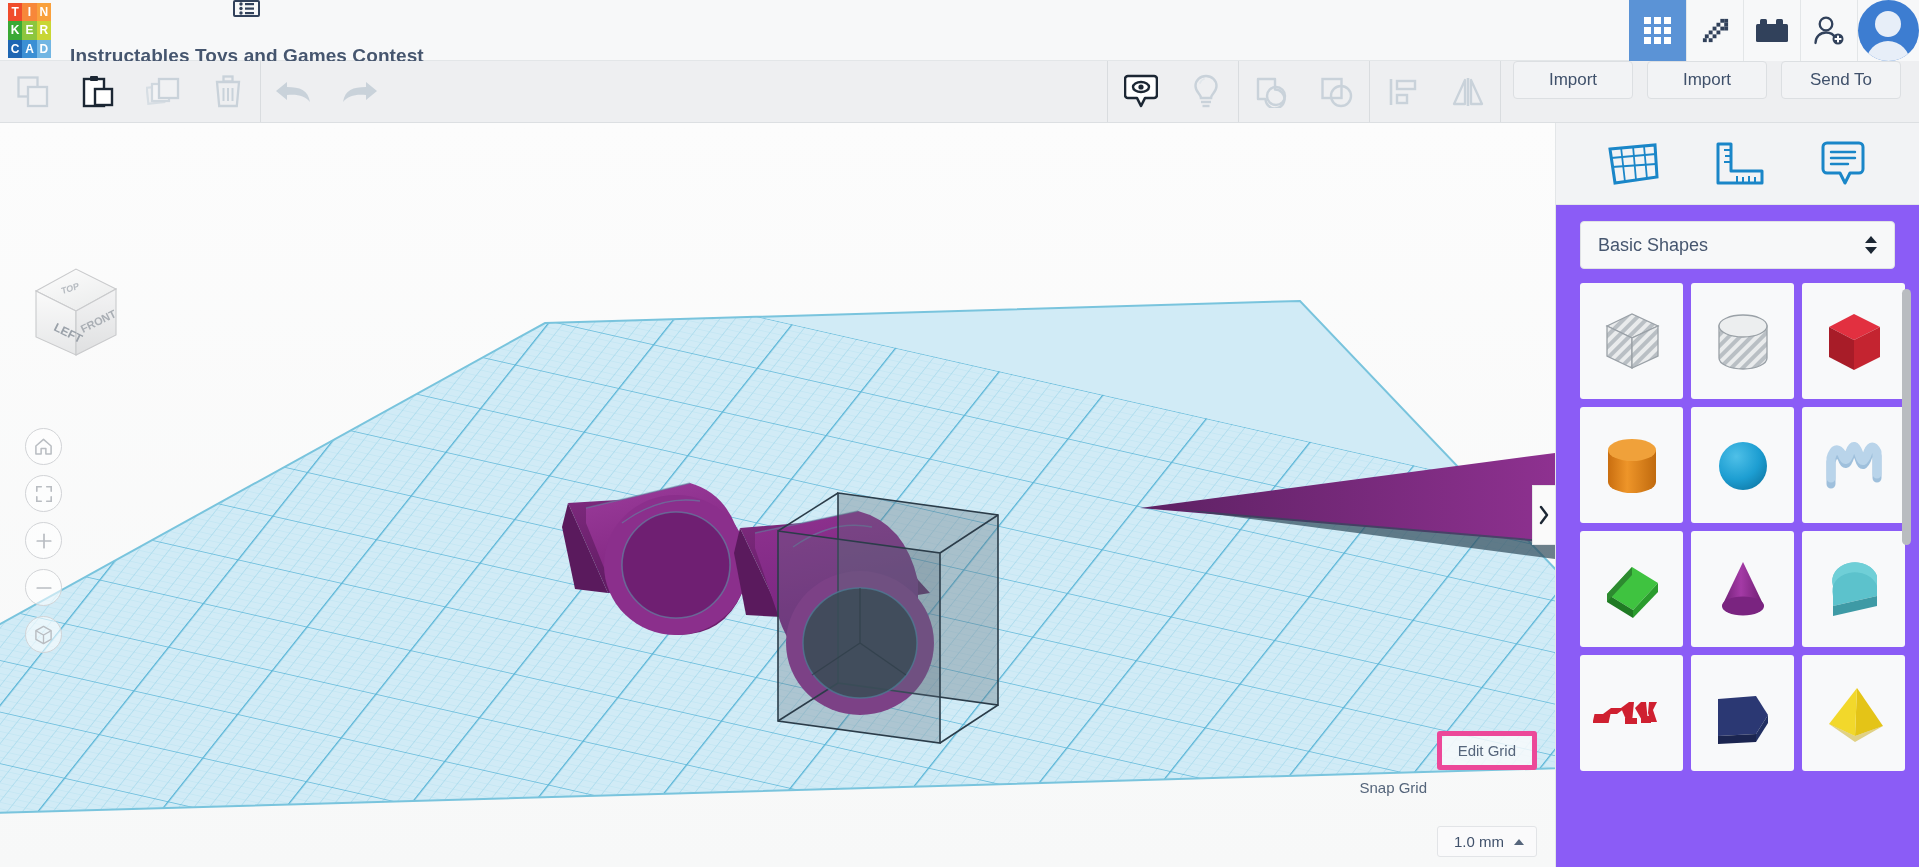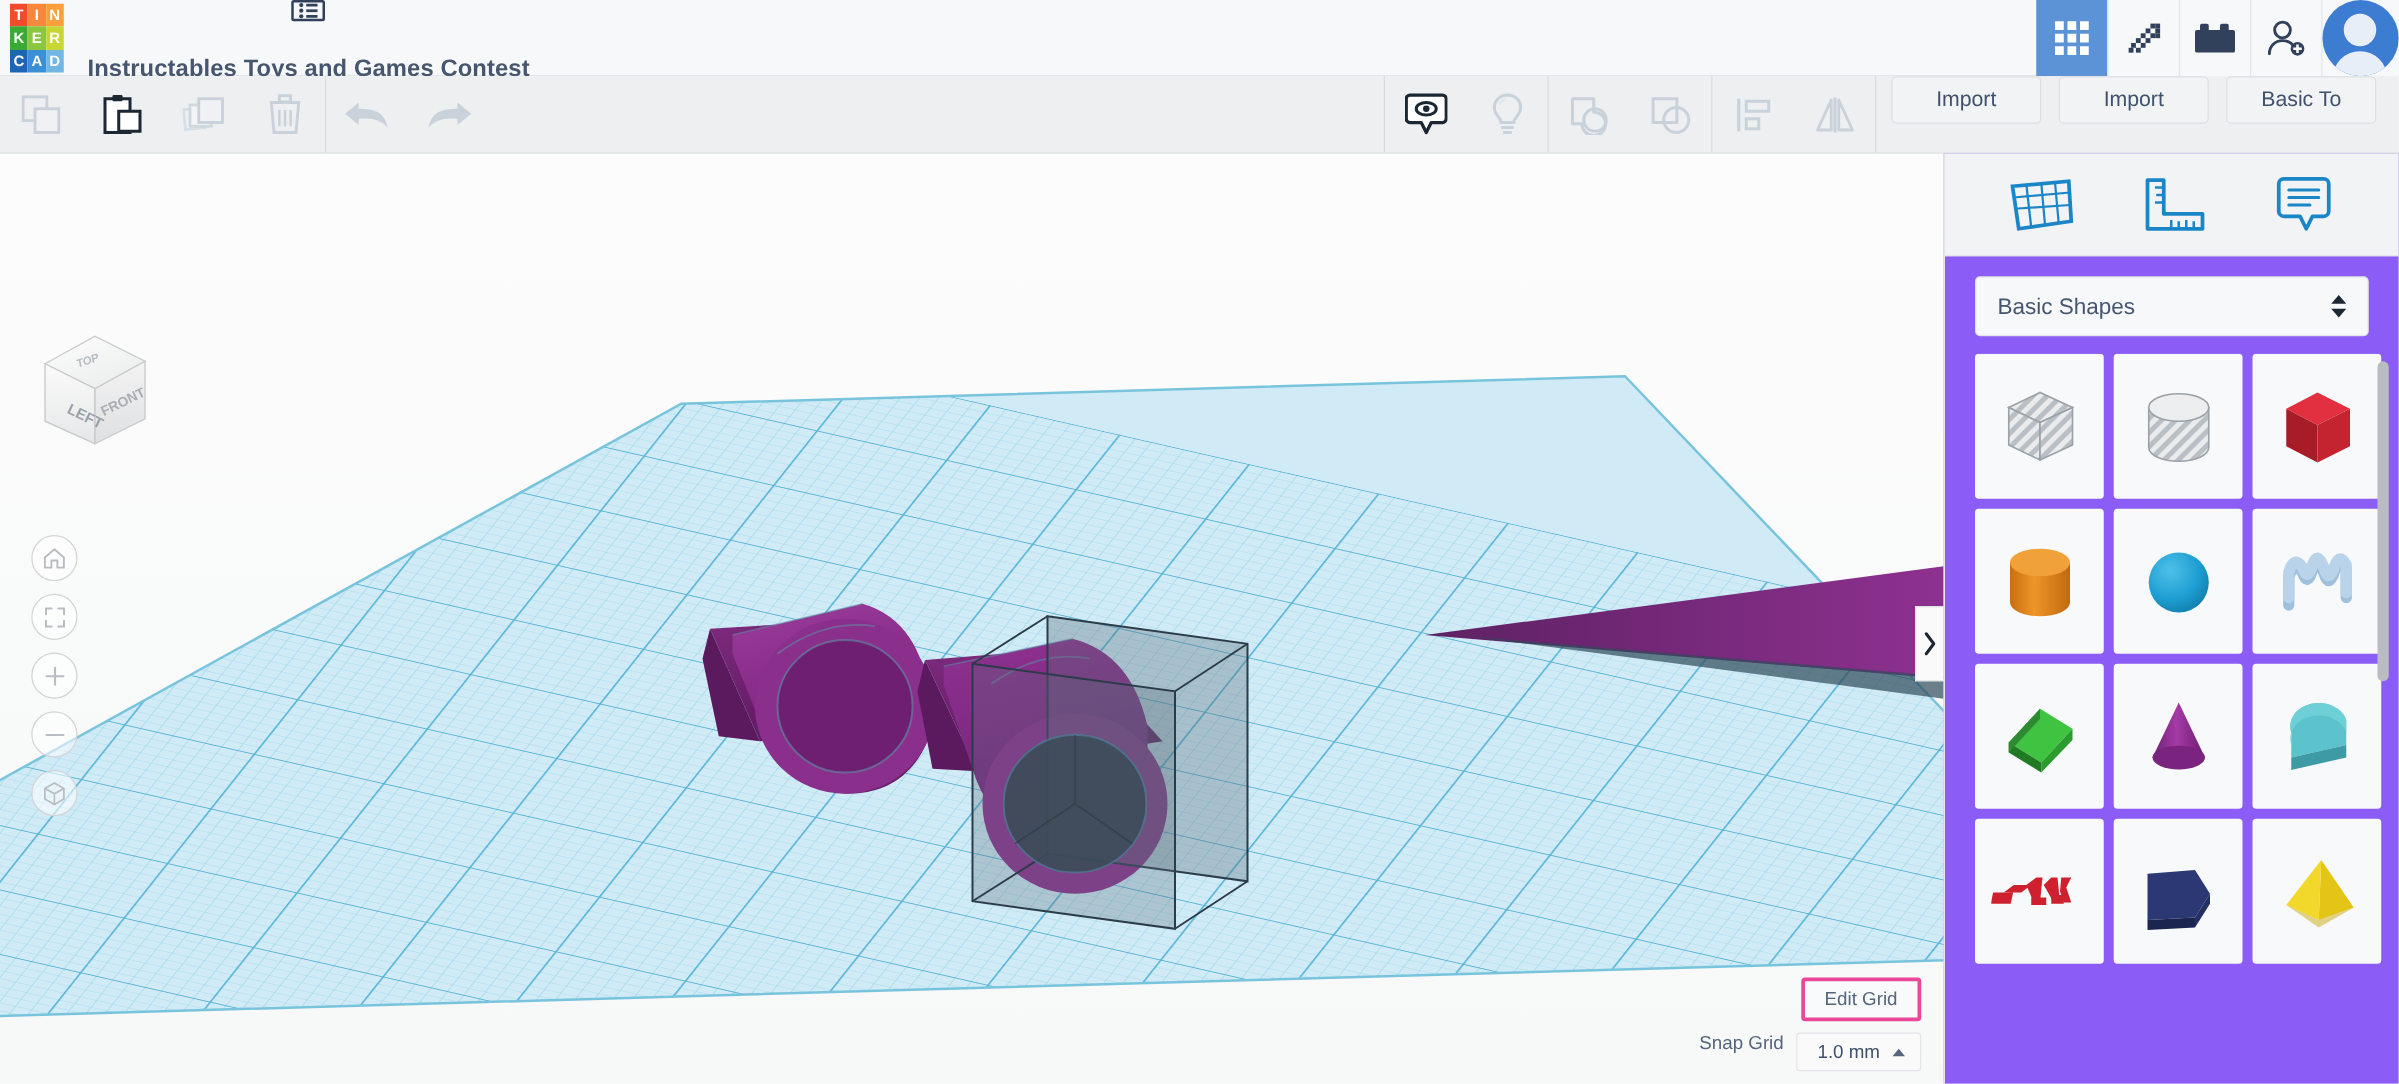--- a/index.html
+++ b/index.html
@@ -95,28 +95,28 @@
     z-index: 8;
   }
 
   #grid-controls {
     position: absolute; right: 18px; bottom: 10px;
     display: flex; flex-direction: column; align-items: flex-end; gap: 9px;
     z-index: 6;
   }
   #edit-grid-btn {
     padding: 6px 16px; font-size: 15px; color: #55657b;
-    background: rgba(249,250,251,.82); border: 3px solid #ec4899; border-radius: 3px;
+    background: rgba(249,250,251,.82); border: 5px solid #ec4899; border-radius: 3px;
   }
   #snap-row { display: flex; align-items: flex-start; gap: 10px; }
   #snap-label { font-size: 15px; color: #55657b; }
   #snap-value {
     padding: 6px 12px 6px 16px; font-size: 15px; color: #40516b;
     background: rgba(249,250,251,.9); border: 1px solid #e2e4e7; border-radius: 3px;
-    display: flex; align-items: center; gap: 10px;
+    display: flex; align-items: center; gap: 10px; margin-top: 47px;
   }
   .caret-up { width: 0; height: 0; border-left: 5px solid transparent; border-right: 5px solid transparent; border-bottom: 6px solid #55657b; }
 
   
   #right-panel {
     position: absolute; top: 123px; right: 0; width: 364px; height: 744px;
     background: #8b5cf6; border-left: 1px solid #e3e6e8;
     display: flex; flex-direction: column;
   }
   #panel-tabs {
@@ -344,21 +344,21 @@
           <path d="M20 3 L20 27 L31 27 Z" fill="none" stroke="#c9d2da" stroke-width="2.3" stroke-linejoin="round"></path>
           <line x1="17" y1="1" x2="17" y2="29" stroke="#c9d2da" stroke-width="2.6"></line>
         </svg>
       </div>
     </div>
 
     <div class="divider-v"></div>
     <div class="tb-right">
       <div class="tb-pill">Import</div>
       <div class="tb-pill">Import</div>
-      <div class="tb-pill">Basic To</div>
+      <div class="tb-pill">Send To</div>
     </div>
   </div>
 
   <div id="canvas">
 
     <svg id="workplane-wrap" viewBox="0 0 1555 744" preserveAspectRatio="none">
       <defs>
         <linearGradient id="bgGrad" x1="0" y1="0" x2="0" y2="1">
           <stop offset="0" stop-color="#fcfcfc"></stop>
             <stop offset="1" stop-color="#f7f8f8"></stop>

